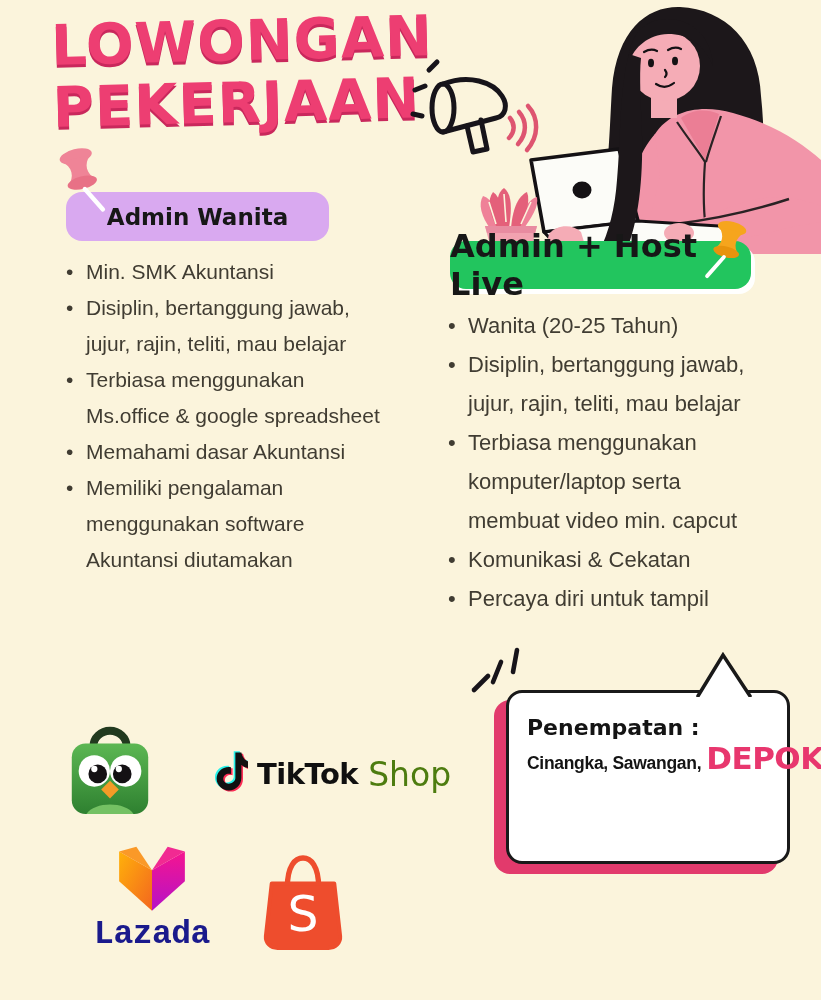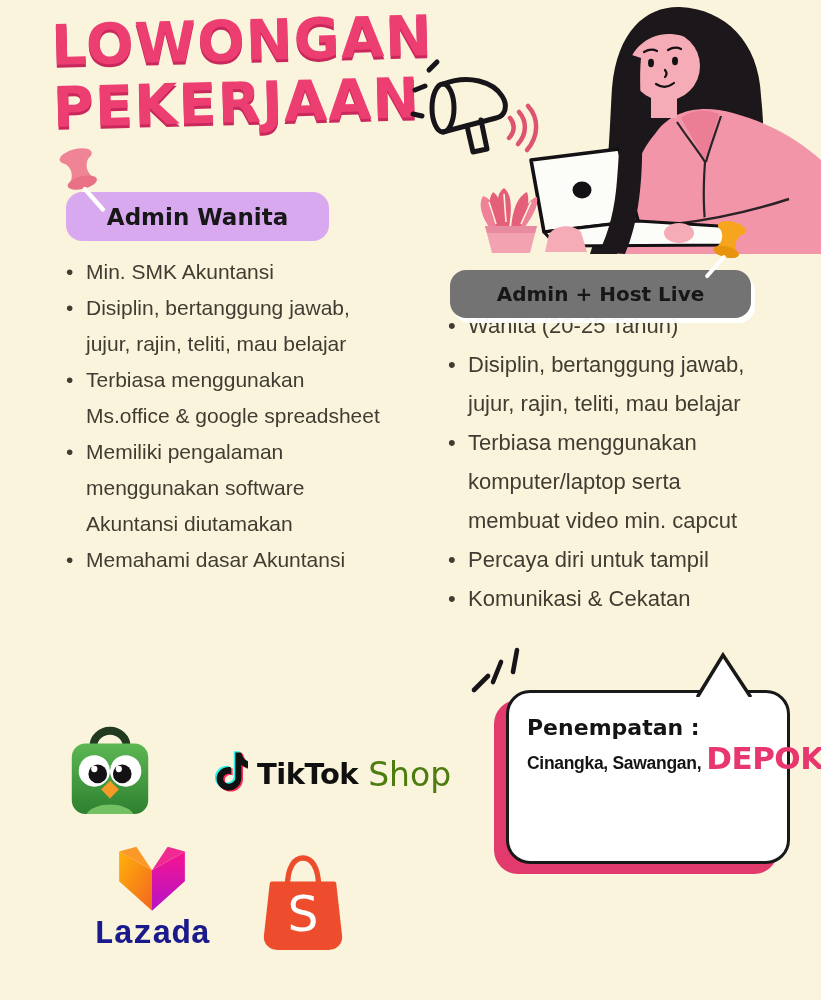--- a/index.html
+++ b/index.html
@@ -20,39 +20,39 @@
   .woman{position:absolute;right:0;top:0;}
   .pin-pink{position:absolute;left:48px;top:144px;z-index:5;}
   .pin-orange{position:absolute;left:700px;top:216px;z-index:5;}
   
   .pill{
     position:absolute;display:flex;align-items:center;justify-content:center;
     font-family:"DejaVu Sans",sans-serif;font-weight:700;color:#171717;
     border-radius:16px;z-index:3;
   }
   .pill-left{left:66px;top:192px;width:263px;height:49px;background:#D9A9F0;font-size:23px;}
-  .pill-right{left:450px;top:270px;width:301px;height:48px;background:#737373;font-size:20px;
+  .pill-right{left:450px;top:241px;width:301px;height:48px;background:#22c55e;font-size:32px;
     box-shadow:4px 5px 0 rgba(255,255,255,.95);}
   ul.reqs{list-style:none;margin:0;padding:0;position:absolute;}
   ul.reqs li{position:relative;padding-left:22px;}
   ul.reqs li::before{content:"•";position:absolute;left:2px;}
   .reqs-left{left:64px;top:254px;width:322px;font-size:21px;line-height:36px;}
   .reqs-right{left:446px;top:306px;width:324px;font-size:22px;line-height:39px;}
   
   .tokopedia{position:absolute;left:64px;top:720px;}
   .tiktok{position:absolute;left:210px;top:752px;display:flex;align-items:center;height:44px;}
   .tiktok .brand{font-family:"DejaVu Sans",sans-serif;font-weight:800;font-size:29px;color:#101010;margin-left:9px;letter-spacing:-.5px;}
   .tiktok .suffix{font-family:"DejaVu Sans",sans-serif;font-weight:400;font-size:33px;color:#4d7c0f;margin-left:10px;}
   .lazada{position:absolute;left:82px;top:842px;width:140px;text-align:center;}
   .lazada .label{font-family:Liberation Mono, monospace;font-weight:700;font-size:33px;color:#1A1A8C;margin-top:-2px;letter-spacing:-.5px;}
   .shopee{position:absolute;left:258px;top:854px;}
   
   .bubble{
     position:absolute;left:506px;top:690px;width:284px;height:174px;
-    background:#fff;border:3.5px solid #191919;border-radius:24px;
+    background:#fff;border:3.5px solid #191919;border-radius:16px;
     box-shadow:-12px 10px 0 #E23A6C;box-sizing:border-box;
     padding:22px 4px 0 18px;z-index:4;
   }
   .bubble .tail{position:absolute;top:-41px;right:34px;}
   .bubble .plabel{font-family:"DejaVu Sans",sans-serif;font-weight:700;font-size:22px;color:#141414;}
   .bubble .prow{display:flex;align-items:baseline;white-space:nowrap;}
   .bubble .cities{font-family:"Liberation Sans",sans-serif;font-weight:700;font-size:17.5px;color:#141414;letter-spacing:-.3px;}
   .bubble .highlight{font-family:"DejaVu Sans",sans-serif;font-weight:800;font-size:31px;color:#E8376E;margin-left:5px;letter-spacing:-.5px;}
   .dashes{position:absolute;left:466px;top:640px;z-index:4;}
 </style>
@@ -142,33 +142,33 @@
     </svg>
   </span>
 
   <div class="pill pill-left">
     <span>Admin Wanita</span>
   </div>
   <ul class="reqs reqs-left">
       <li>Min. SMK Akuntansi</li>
       <li>Disiplin, bertanggung jawab, jujur, rajin, teliti, mau belajar</li>
       <li>Terbiasa menggunakan Ms.office &amp; google spreadsheet</li>
+      <li>Memahami dasar Akuntansi</li>
       <li>Memiliki pengalaman menggunakan software Akuntansi diutamakan</li>
-      <li>Memahami dasar Akuntansi</li>
     </ul>
 
   <div class="pill pill-right">
     <span>Admin + Host Live</span>
   </div>
   <ul class="reqs reqs-right">
       <li>Wanita (20-25 Tahun)</li>
       <li>Disiplin, bertanggung jawab, jujur, rajin, teliti, mau belajar</li>
       <li>Terbiasa menggunakan komputer/laptop serta membuat video min. capcut</li>
+      <li>Komunikasi &amp; Cekatan</li>
       <li>Percaya diri untuk tampil</li>
-      <li>Komunikasi &amp; Cekatan</li>
     </ul>
 
   <span class="tokopedia">
     <svg width="92" height="98" viewBox="0 0 92 100">
       <defs>
         <linearGradient id="tkg" x1="0" y1="0" x2="0" y2="1">
           <stop offset="0" stop-color="#5CB753"></stop>
             <stop offset="1" stop-color="#2E8030"></stop>
         </linearGradient>
       </defs>

